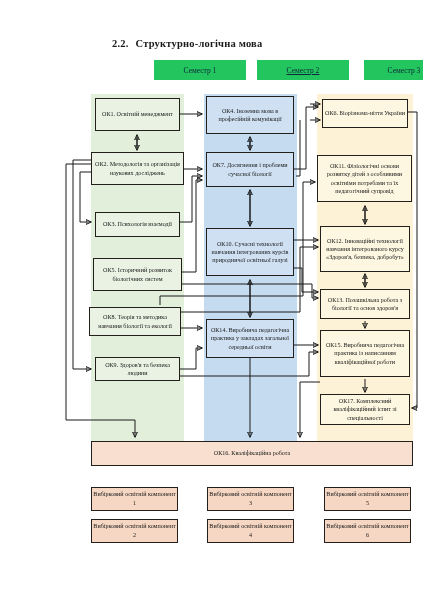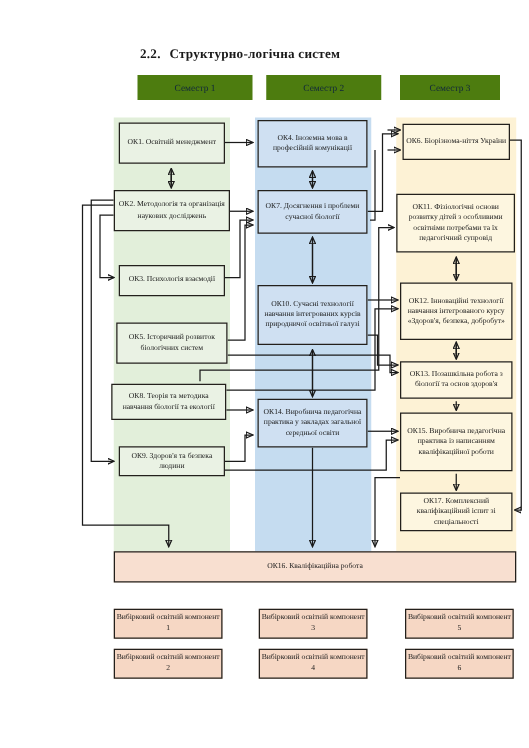--- a/index.html
+++ b/index.html
@@ -4,25 +4,25 @@
 <style>
   html,body{margin:0;padding:0;background:#ffffff;}
   body{width:423px;height:598px;position:relative;overflow:hidden;
        font-family:"Liberation Serif", serif;color:#1a1a1a;}
 
   .page-title{position:absolute;left:112px;top:38px;font-size:10.5px;font-weight:bold;
               letter-spacing:.2px;white-space:nowrap;}
   .page-title .num{margin-right:7px;font-family:Liberation Serif, serif;}
 
   
-  .sem-bar{position:absolute;height:20px;background:#4d7c0f;
+  .sem-bar{position:absolute;height:20px;background:#22c55e;
            display:flex;align-items:center;justify-content:center;
-           font-size:7.5px;color:#10263b;}
+           font-size:7.5px;color:#10263b;margin-left:44px;}
   #sem1{left:110px;top:60px;width:92px;}
-  #sem2{left:213px;top:60px;width:92px;}
+  #sem2{left:213px;top:60px;width:92px;text-decoration:underline;}
   #sem3{left:320px;top:60px;width:80px;}
 
   
   .col-panel{position:absolute;top:94px;}
   #panel1{left:91px;width:93px;height:348px;background:#e2efda;}
   #panel2{left:204px;width:93px;height:348px;background:#c5dcf0;}
   #panel3{left:317px;width:96px;height:348px;background:#fdf2d5;}
 
   
   .node{position:absolute;box-sizing:border-box;border:1.1px solid #23201c;
@@ -69,21 +69,21 @@
 
   
   #wires{position:absolute;left:0;top:0;width:423px;height:598px;
          pointer-events:none;}
   #wires path,#wires line{stroke:#1a1a1a;stroke-width:1;fill:none;}
 </style>
 </head>
 <body>
 
 <div class="page-title">
-  <span class="num">2.2.</span><span>Структурно-логічна систем</span>
+  <span class="num">2.2.</span><span>Структурно-логічна мова</span>
 </div>
 
 <div class="col-panel" id="panel1"></div>
 <div class="col-panel" id="panel2"></div>
 <div class="col-panel" id="panel3"></div>
 
 <div class="sem-bar" id="sem1">Семестр 1</div>
 <div class="sem-bar" id="sem2">Семестр 2</div>
 <div class="sem-bar" id="sem3">Семестр 3</div>
 

